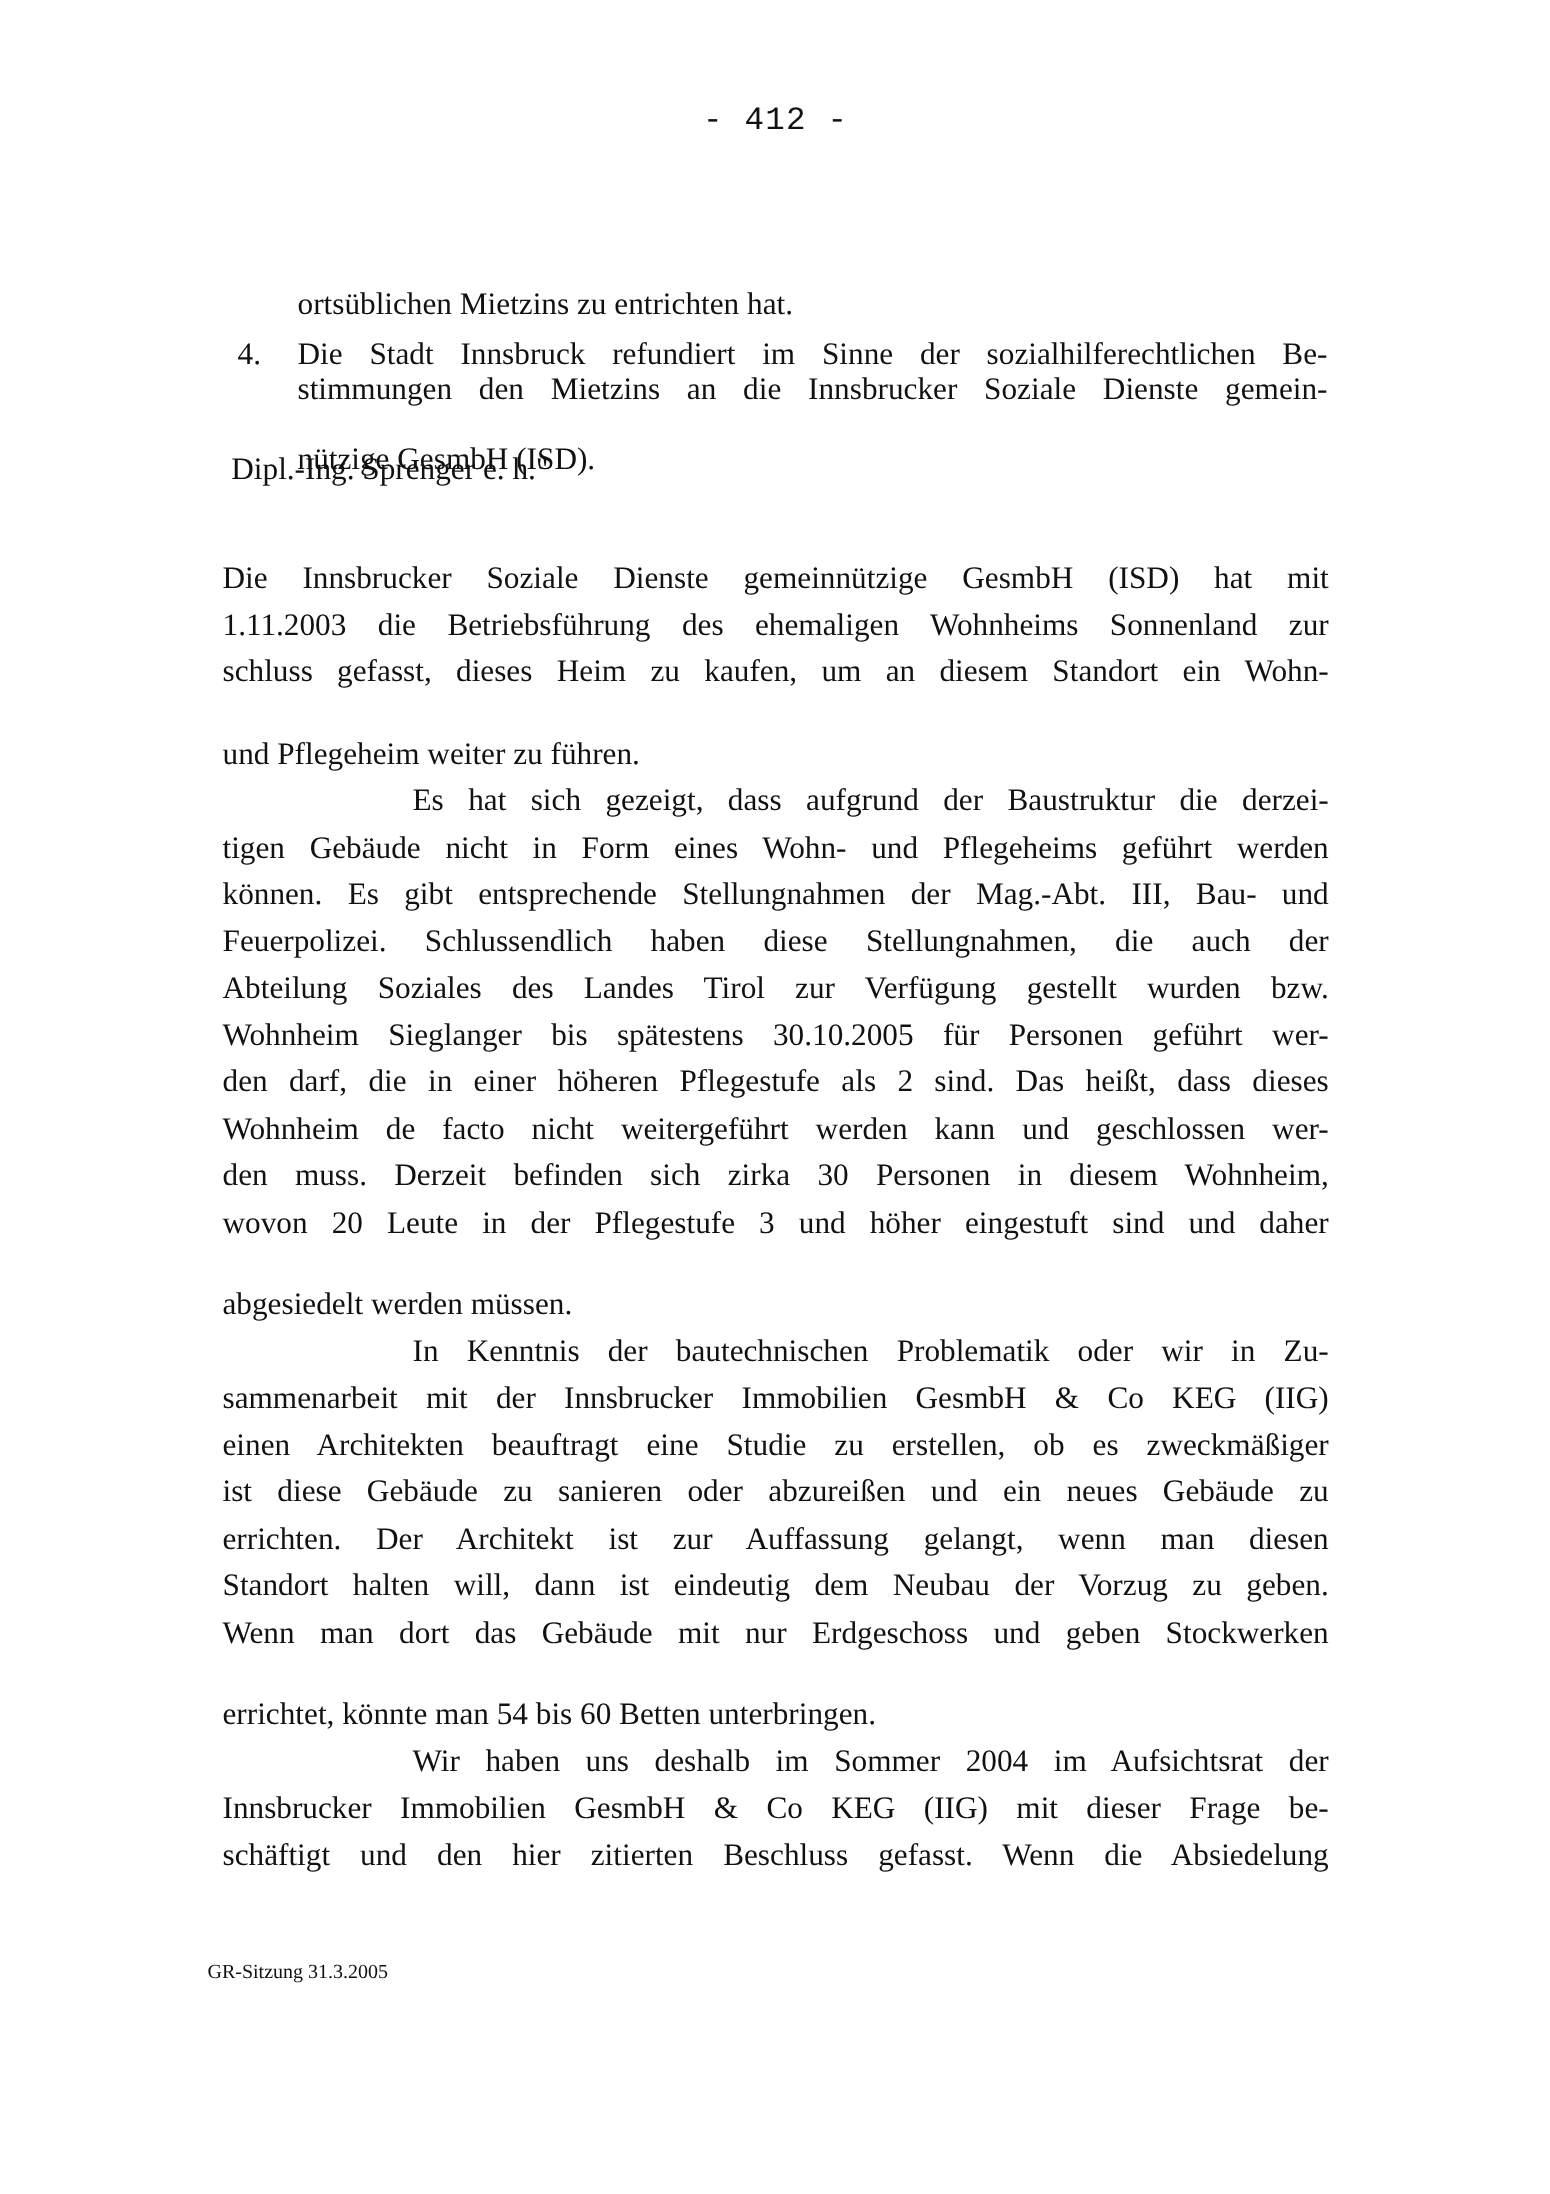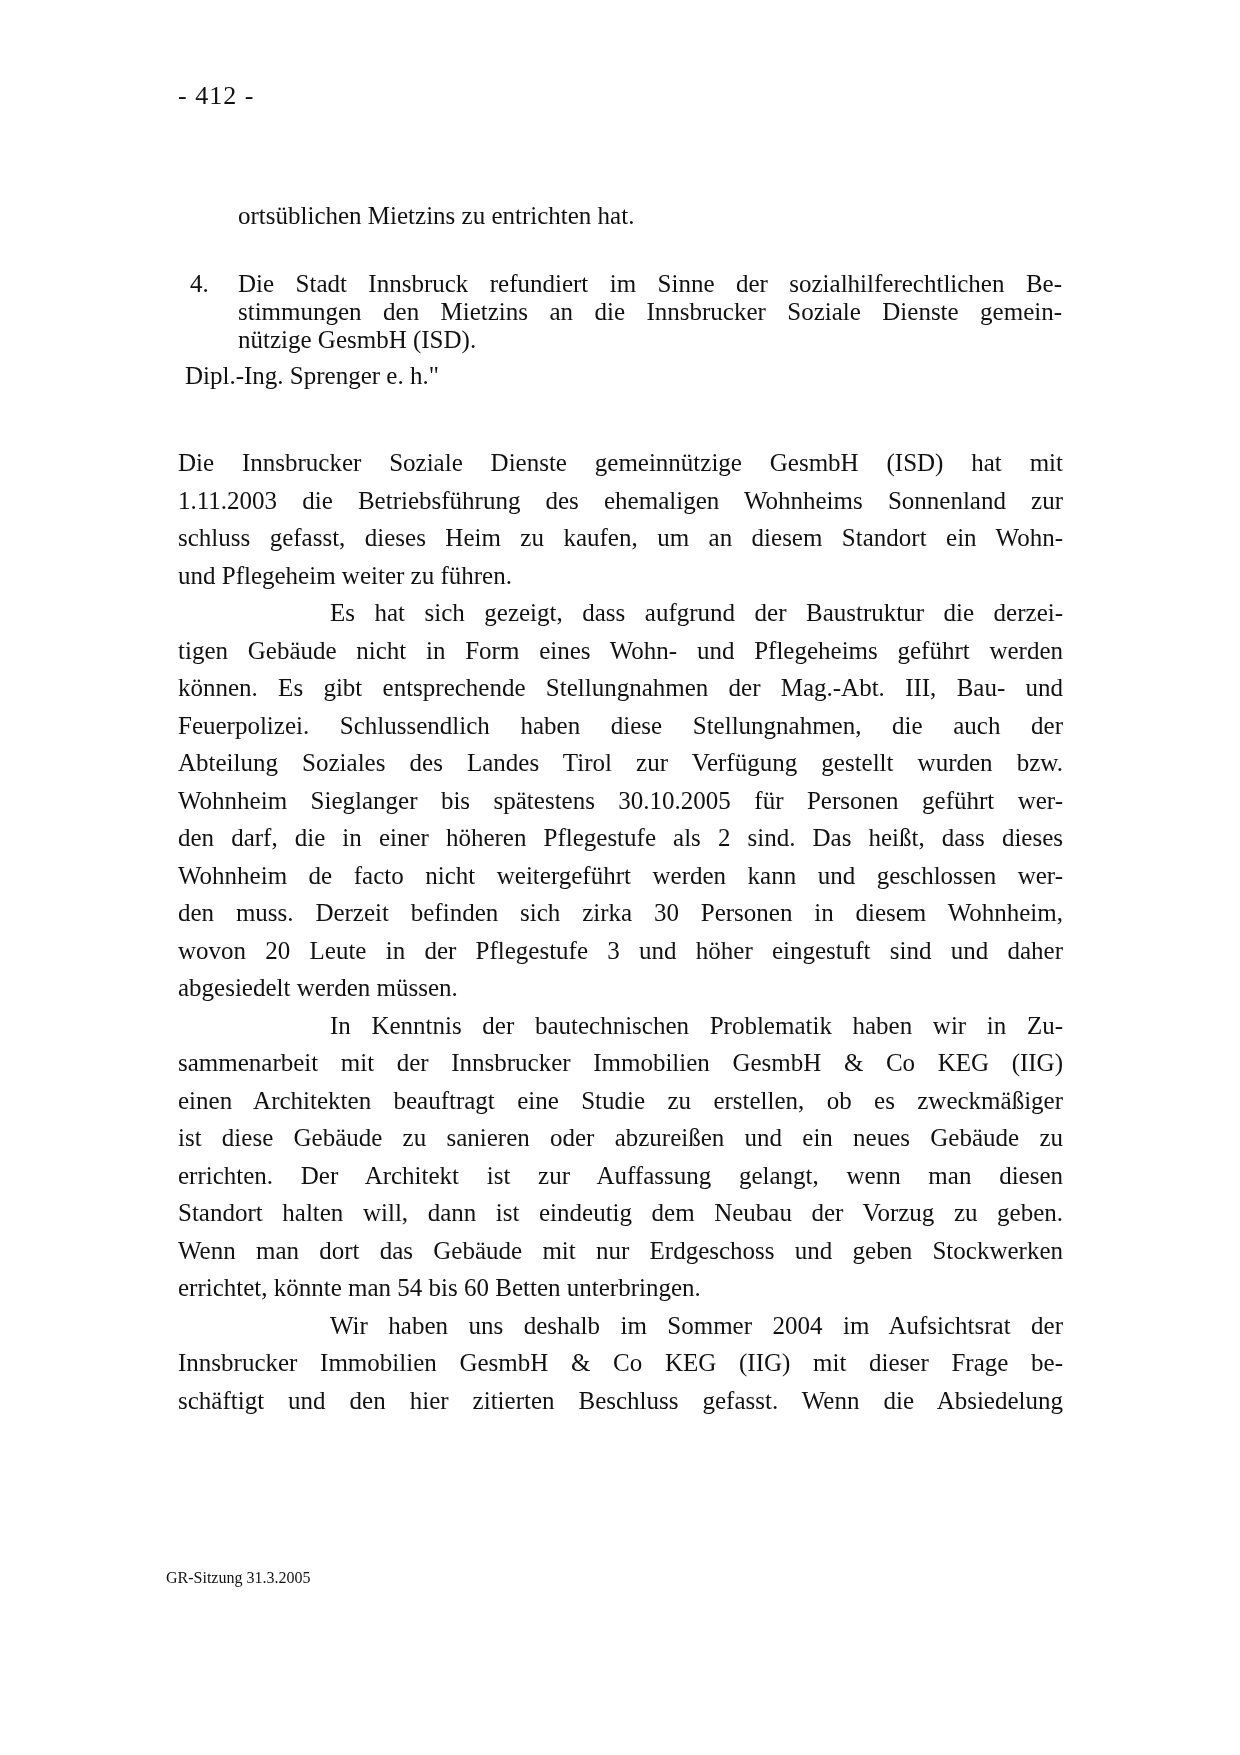--- a/index.html
+++ b/index.html
@@ -7,23 +7,24 @@
     width: 1240px; height: 1755px;
     background: #ffffff;
     color: #111111;
     font-family: "Liberation Serif", "DejaVu Serif", serif;
     position: relative;
     overflow: hidden;
   }
   .abs { position: absolute; }
   .page-number {
     left: 178px; top: 81px; width: 885px;
-    text-align: left;
+    text-align: center;
     font-size: 26px;
     letter-spacing: 1px;
+    font-family: Liberation Mono, monospace;
   }
   .q-cont {
     left: 238px; top: 202px; width: 824px;
     font-size: 25px; line-height: 28px;
   }
   .q-item {
     left: 190px; top: 270px; width: 872px;
     font-size: 25px; line-height: 28px;
     display: flex;
   }
@@ -42,20 +43,21 @@
     font-size: 16px;
   }
   .ln {
     text-align: justify;
     -moz-text-align-last: justify;
     text-align-last: justify;
   }
   .ln-end {
     -moz-text-align-last: left;
     text-align-last: left;
+    margin-top: 28px;
   }
   .ind { text-indent: 152px; }
   .para { margin: 0; font-family: Liberation Serif, serif; }
 </style>
 </head>
 <body style="color: rgb(17, 17, 17); background: rgb(255, 255, 255);">
 
 <div class="abs page-number">- 412 -</div>
 
 <div class="abs q-cont">
@@ -87,21 +89,21 @@
       <div class="ln">Feuerpolizei. Schlussendlich haben diese Stellungnahmen, die auch der</div>
       <div class="ln">Abteilung Soziales des Landes Tirol zur Verfügung gestellt wurden bzw.</div>
       <div class="ln">Wohnheim Sieglanger bis spätestens 30.10.2005 für Personen geführt wer-</div>
       <div class="ln">den darf, die in einer höheren Pflegestufe als 2 sind. Das heißt, dass dieses</div>
       <div class="ln">Wohnheim de facto nicht weitergeführt werden kann und geschlossen wer-</div>
       <div class="ln">den muss. Derzeit befinden sich zirka 30 Personen in diesem Wohnheim,</div>
       <div class="ln">wovon 20 Leute in der Pflegestufe 3 und höher eingestuft sind und daher</div>
       <div class="ln ln-end">abgesiedelt werden müssen.</div>
     </div>
     <div class="para">
-      <div class="ln ind">In Kenntnis der bautechnischen Problematik haben wir in Zu-</div>
+      <div class="ln ind">In Kenntnis der bautechnischen Problematik oder wir in Zu-</div>
       <div class="ln">sammenarbeit mit der Innsbrucker Immobilien GesmbH &amp; Co KEG (IIG)</div>
       <div class="ln">einen Architekten beauftragt eine Studie zu erstellen, ob es zweckmäßiger</div>
       <div class="ln">ist diese Gebäude zu sanieren oder abzureißen und ein neues Gebäude zu</div>
       <div class="ln">errichten. Der Architekt ist zur Auffassung gelangt, wenn man diesen</div>
       <div class="ln">Standort halten will, dann ist eindeutig dem Neubau der Vorzug zu geben.</div>
       <div class="ln">Wenn man dort das Gebäude mit nur Erdgeschoss und geben Stockwerken</div>
       <div class="ln ln-end">errichtet, könnte man 54 bis 60 Betten unterbringen.</div>
     </div>
     <div class="para">
       <div class="ln ind">Wir haben uns deshalb im Sommer 2004 im Aufsichtsrat der</div>

